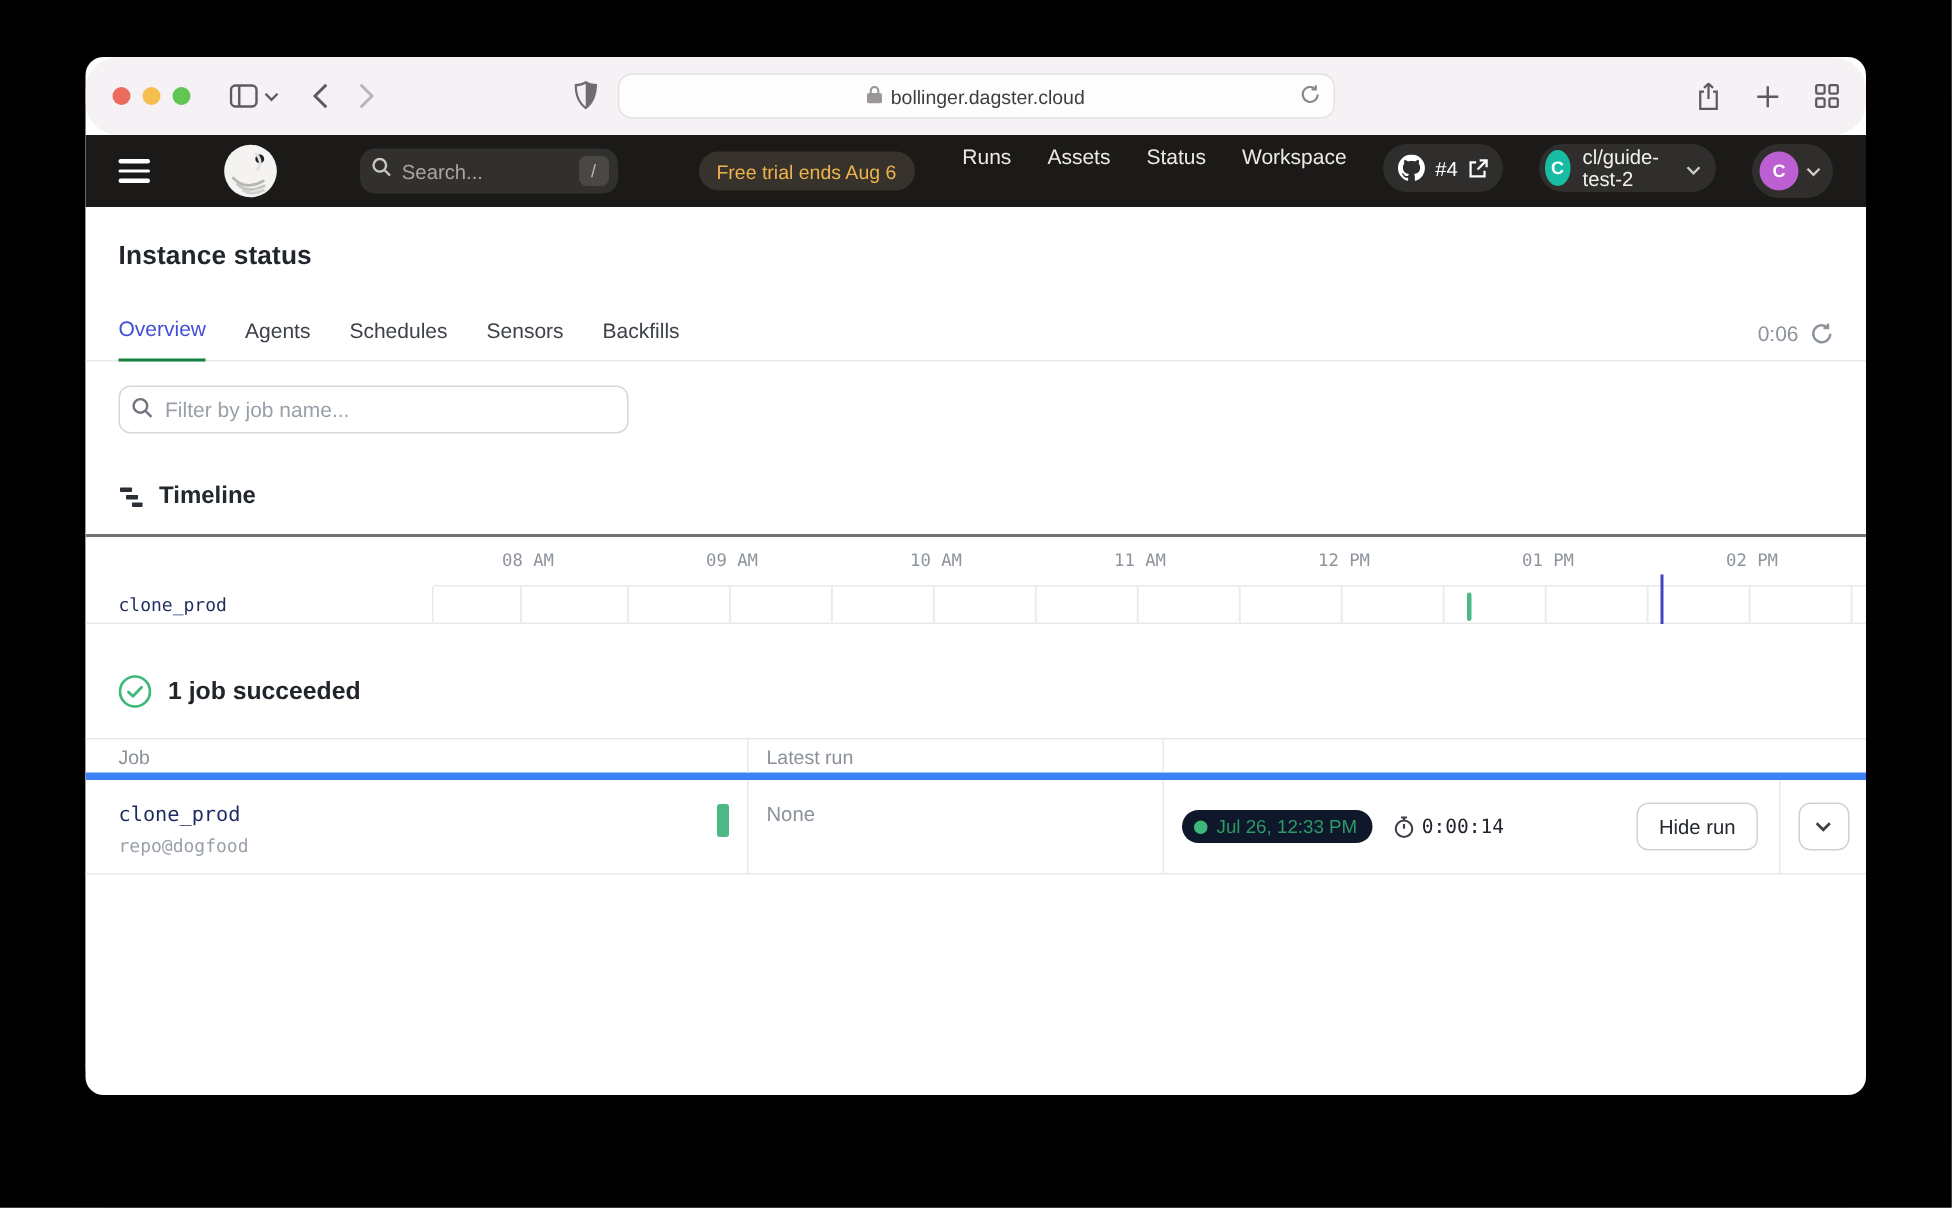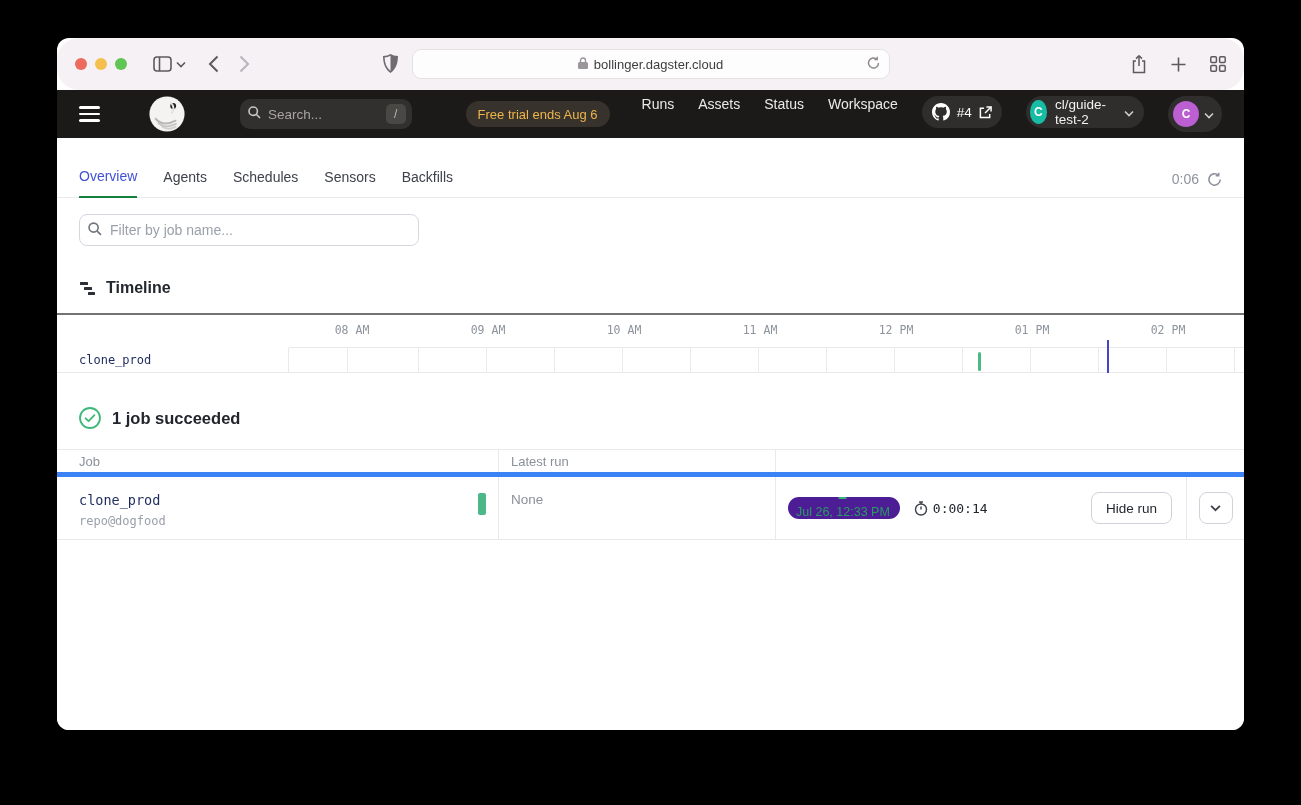--- a/index.html
+++ b/index.html
@@ -100,22 +100,22 @@
   .th { font-size:13px; color:#8b9199; display:flex; align-items:center; border-right:1px solid #e9e9eb; }
   .th:first-child { padding-left:22px; } .th { padding-left:12px; } .th:last-child { border-right:none; }
   .td-row { height:63px; border-bottom:1px solid #e9e9eb; }
   .td { border-right:1px solid #e9e9eb; position:relative; } .td:last-child { border-right:none; }
   .td-job { padding:15px 0 0 22px; }
   .job-link { font-family:"DejaVu Sans Mono",monospace; font-size:13.5px; color:#1d2a5e; cursor:pointer; }
   .job-repo { margin-top:6px; font-family:"DejaVu Sans Mono",monospace; font-size:12px; color:#9aa0a9; }
   .job-bar { position:absolute; right:12px; top:16px; width:8px; height:22px; border-radius:2px; background:#4cb885; }
   .td-trigger { padding:15px 0 0 12px; font-size:13.5px; color:#8b9199; }
   .td-latest { display:flex; align-items:center; padding:0 14px 0 12px; }
-  .run-badge { height:22px; background:#4c1d95; border-radius:11px; display:flex; align-items:center; gap:6px;
-    padding:0 10px 0 8px; font-size:12.5px; color:#2b9a66; white-space:nowrap;flex-direction:column; }
+  .run-badge { height:22px; background:#0f172a; border-radius:11px; display:flex; align-items:center; gap:6px;
+    padding:0 10px 0 8px; font-size:12.5px; color:#2b9a66; white-space:nowrap; }
   .run-badge .dot { width:9px; height:9px; border-radius:50%; background:#3cb979; }
   .dur { margin-left:14px; display:flex; align-items:center; gap:5px; font-family:"DejaVu Sans Mono",monospace;
     font-size:13px; color:#21252c; }
   .viewrun { margin-left:auto; height:32px; padding:0 14px; background:#fff; border:1px solid #cfd3d9; border-radius:8px;
     font-size:13.5px; color:#23272e; cursor:pointer; font-family:"Liberation Sans",sans-serif; }
   .td-menu { display:flex; align-items:center; justify-content:center; }
   .menu-btn { width:34px; height:32px; background:#fff; border:1px solid #cfd3d9; border-radius:8px; display:flex;
     align-items:center; justify-content:center; color:#3c4048; cursor:pointer; }
 </style>
 </head>
@@ -254,20 +254,21 @@
         <span class="chev">
           <svg width="10" height="7" viewBox="0 0 10 7" fill="none" stroke="currentColor" stroke-width="1.6">
               <path d="M1 1.5 L5 5.5 L9 1.5"></path>
             </svg>
         </span>
       </div>
     </div>
   </div>
 
   <div class="page">
+    <div class="page-title">Instance status</div>
 
     <div class="tabs-row">
       <div class="tab active">Overview</div>
       <div class="tab">Agents</div>
       <div class="tab">Schedules</div>
       <div class="tab">Sensors</div>
       <div class="tab">Backfills</div>
       <div class="tabs-right">
         <span>0:06</span>
         <span style="color:#8d939d; display:flex;">

